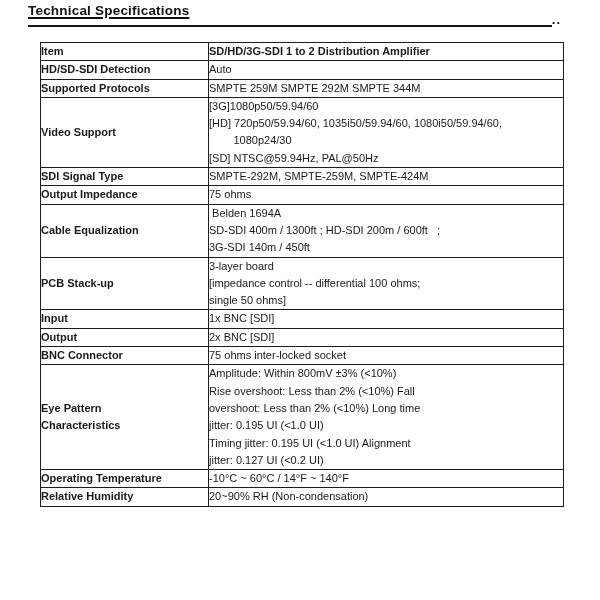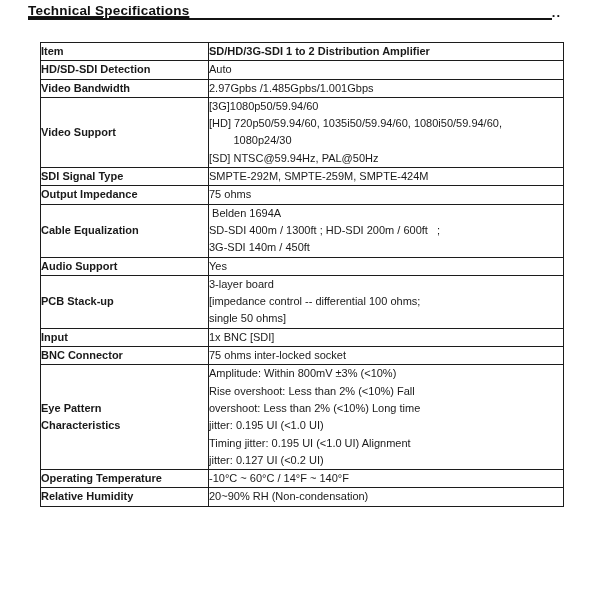--- a/index.html
+++ b/index.html
@@ -2,21 +2,21 @@
 <html><head>
 <meta charset="utf-8">
 <style>
   html,body{margin:0;padding:0;}
   body{
     width:600px;height:600px;background:#ffffff;position:relative;
     font-family:"Liberation Sans",sans-serif;color:#1a1a1a;overflow:hidden;
   }
   .header{
     position:absolute;left:28px;top:1px;width:524px;
-    border-bottom:2.5px solid #141414;padding-bottom:2px;height:15px;text-decoration:underline;
+    border-bottom:2.5px solid #141414;padding-bottom:9px;height:15px;
   }
   .title{
     font-weight:bold;font-size:13.5px;letter-spacing:0.2px;color:#111;
     text-decoration:underline;text-decoration-thickness:1.5px;text-underline-offset:2px;
   }
   .trail{
     position:absolute;right:-9px;bottom:-2px;font-weight:bold;font-size:13px;
     letter-spacing:1px;color:#111;
   }
   table.spec{
@@ -45,22 +45,22 @@
   <tbody>
       <tr class="head">
     <td class="c1">Item</td>
     <td class="c2">SD/HD/3G-SDI 1 to 2 Distribution Amplifier</td>
   </tr>
   <tr>
     <td class="c1">HD/SD-SDI Detection</td>
     <td class="c2">Auto</td>
   </tr>
   <tr>
-    <td class="c1">Video Bandwidth</td>
-    <td class="c2">2.97Gpbs /1.485Gpbs/1.001Gbps</td>
+    <td class="c1">Supported Protocols</td>
+    <td class="c2">SMPTE 259M SMPTE 292M SMPTE 344M</td>
   </tr>
   <tr>
     <td class="c1">Video Support</td>
     <td class="c2">[3G]1080p50/59.94/60
 [HD] 720p50/59.94/60, 1035i50/59.94/60, 1080i50/59.94/60,
         1080p24/30
 [SD] NTSC@59.94Hz, PAL@50Hz</td>
   </tr>
   <tr>
     <td class="c1">SDI Signal Type</td>
@@ -70,32 +70,32 @@
     <td class="c1">Output Impedance</td>
     <td class="c2">75 ohms</td>
   </tr>
   <tr>
     <td class="c1">Cable Equalization</td>
     <td class="c2"> Belden 1694A
 SD-SDI 400m / 1300ft ; HD-SDI 200m / 600ft   ;
 3G-SDI 140m / 450ft</td>
   </tr>
   <tr>
-    <td class="c1">Audio Support</td>
-    <td class="c2">Yes</td>
-  </tr>
-  <tr>
     <td class="c1">PCB Stack-up</td>
     <td class="c2">3-layer board
 [impedance control -- differential 100 ohms;
 single 50 ohms]</td>
   </tr>
   <tr>
     <td class="c1">Input</td>
     <td class="c2">1x BNC [SDI]</td>
+  </tr>
+  <tr>
+    <td class="c1">Output</td>
+    <td class="c2">2x BNC [SDI]</td>
   </tr>
   <tr>
     <td class="c1">BNC Connector</td>
     <td class="c2">75 ohms inter-locked socket</td>
   </tr>
   <tr>
     <td class="c1">Eye Pattern
 Characteristics</td>
     <td class="c2">Amplitude: Within 800mV ±3% (&lt;10%)
 Rise overshoot: Less than 2% (&lt;10%) Fall

